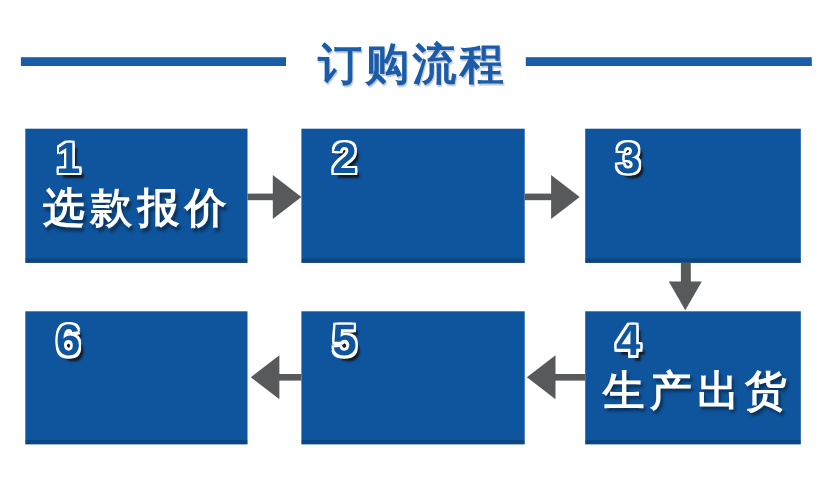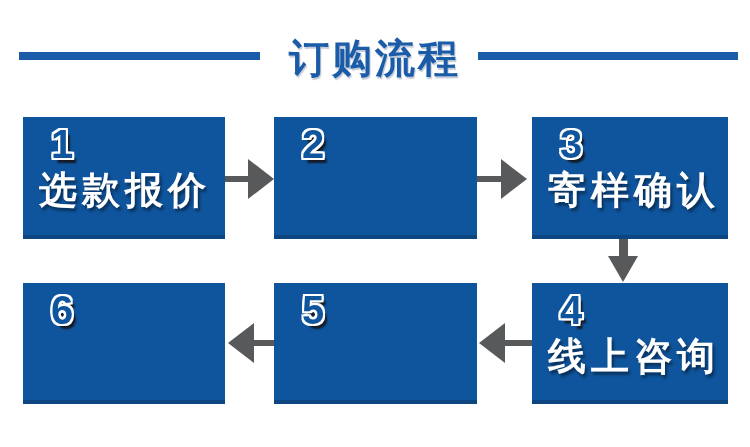--- a/index.html
+++ b/index.html
@@ -136,31 +136,30 @@
     <span class="step-number">2</span>
   </div>
 
   <div class="arrow a23">
     <div class="shaft"></div>
     <div class="head"></div>
   </div>
 
   <div class="step-box pos-3">
     <span class="step-number">3</span>
-    <span class="step-label">寄样确认</span>
   </div>
 
   <div class="arrow a34">
     <div class="shaft"></div>
     <div class="head"></div>
   </div>
 
   <div class="step-box pos-4">
     <span class="step-number">4</span>
-    <span class="step-label">线上咨询</span>
+    <span class="step-label">生产出货</span>
   </div>
 
   <div class="arrow a45">
     <div class="shaft"></div>
     <div class="head"></div>
   </div>
 
   <div class="step-box pos-5">
     <span class="step-number">5</span>
   </div>

